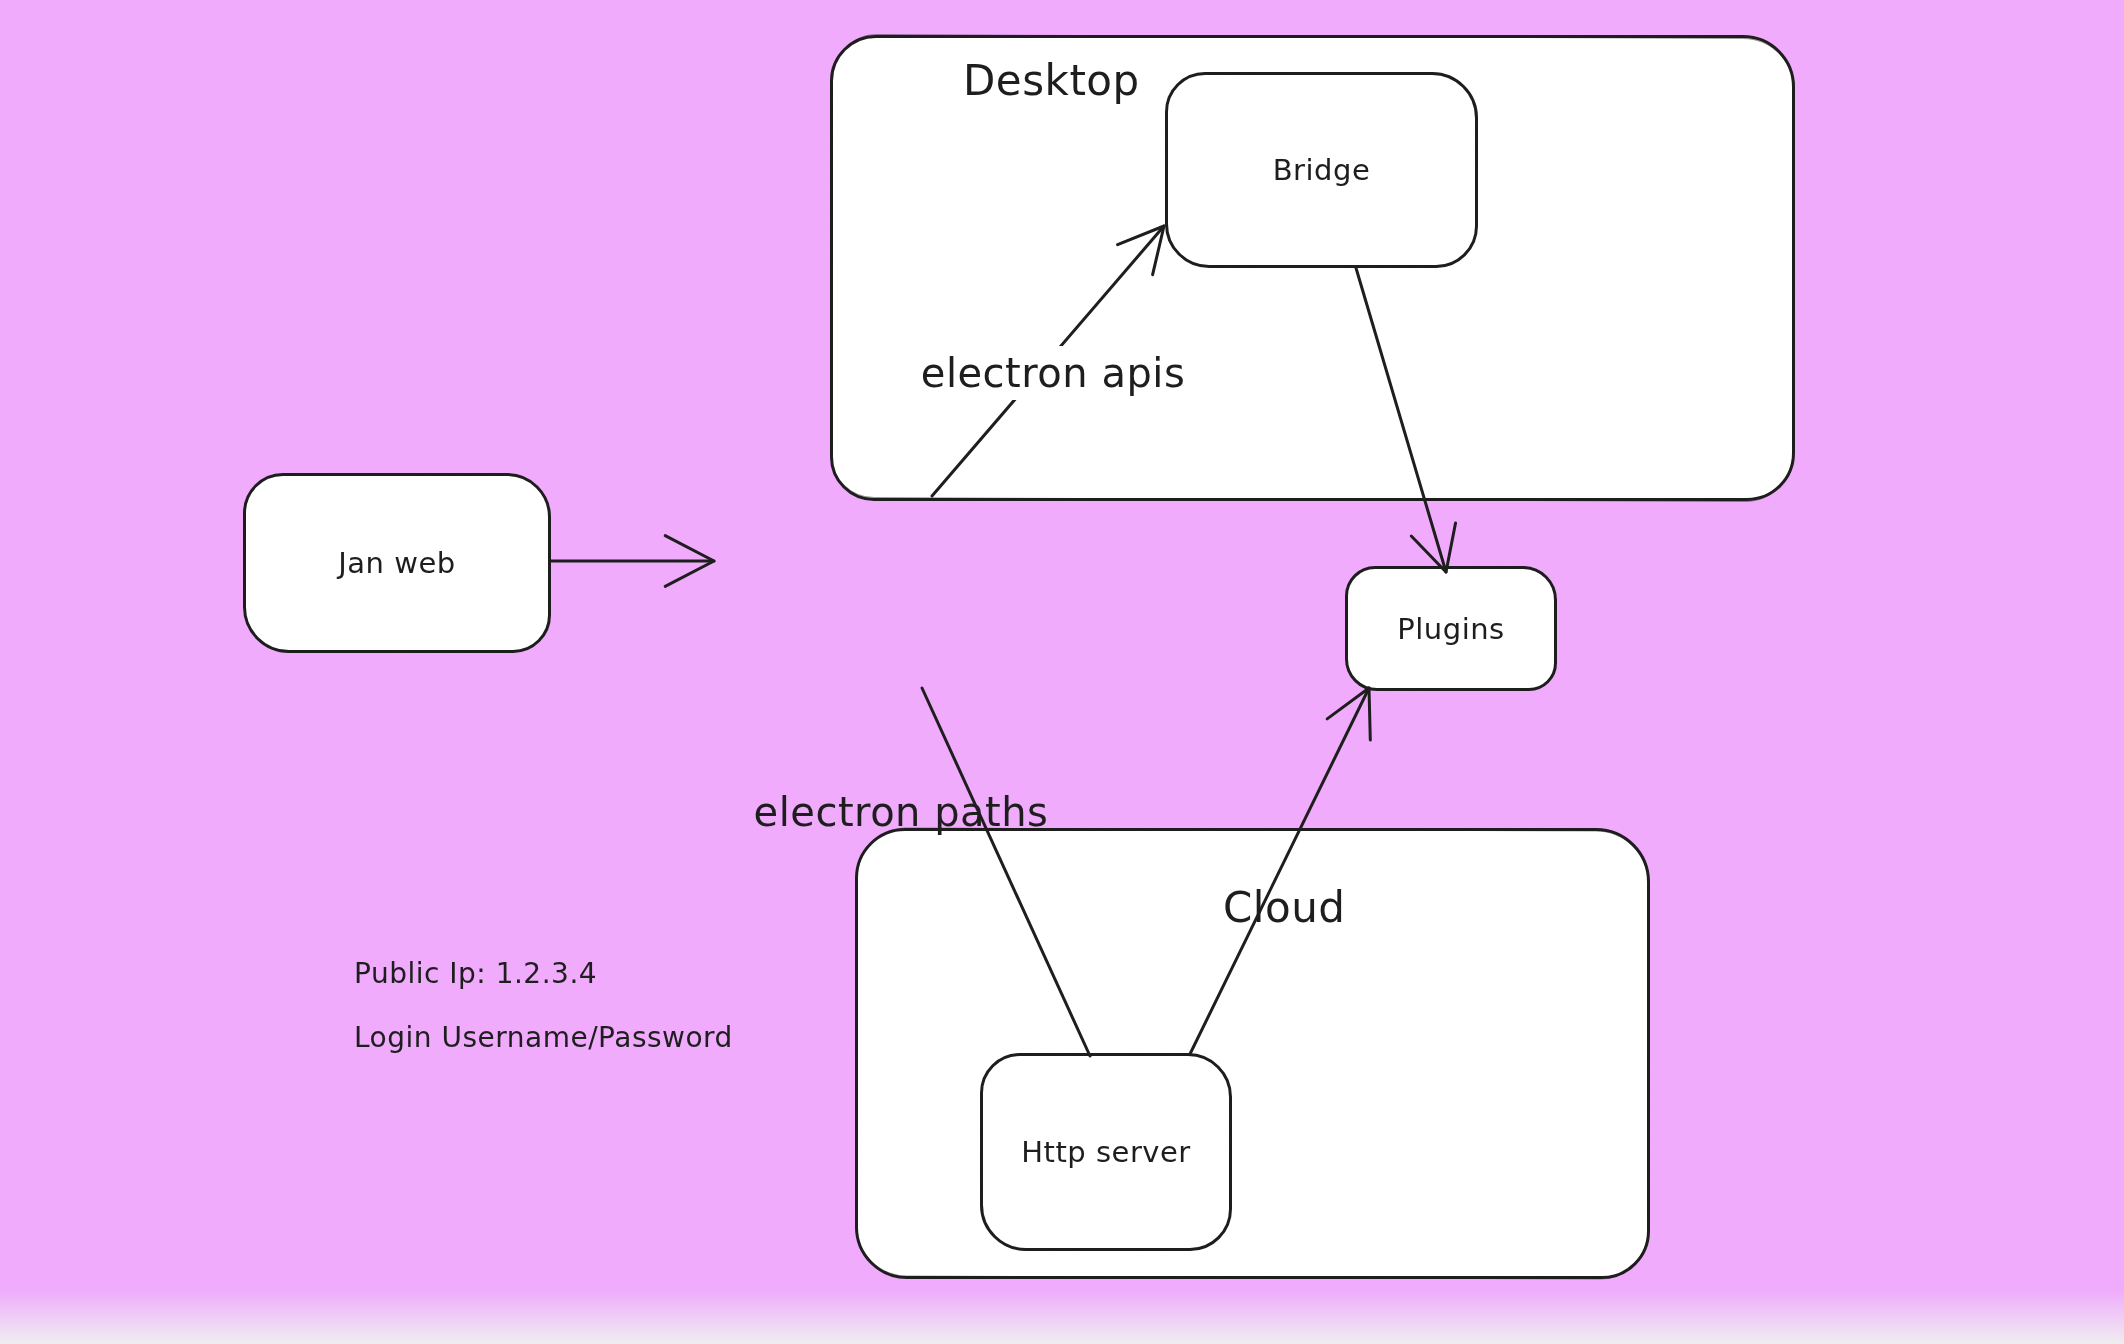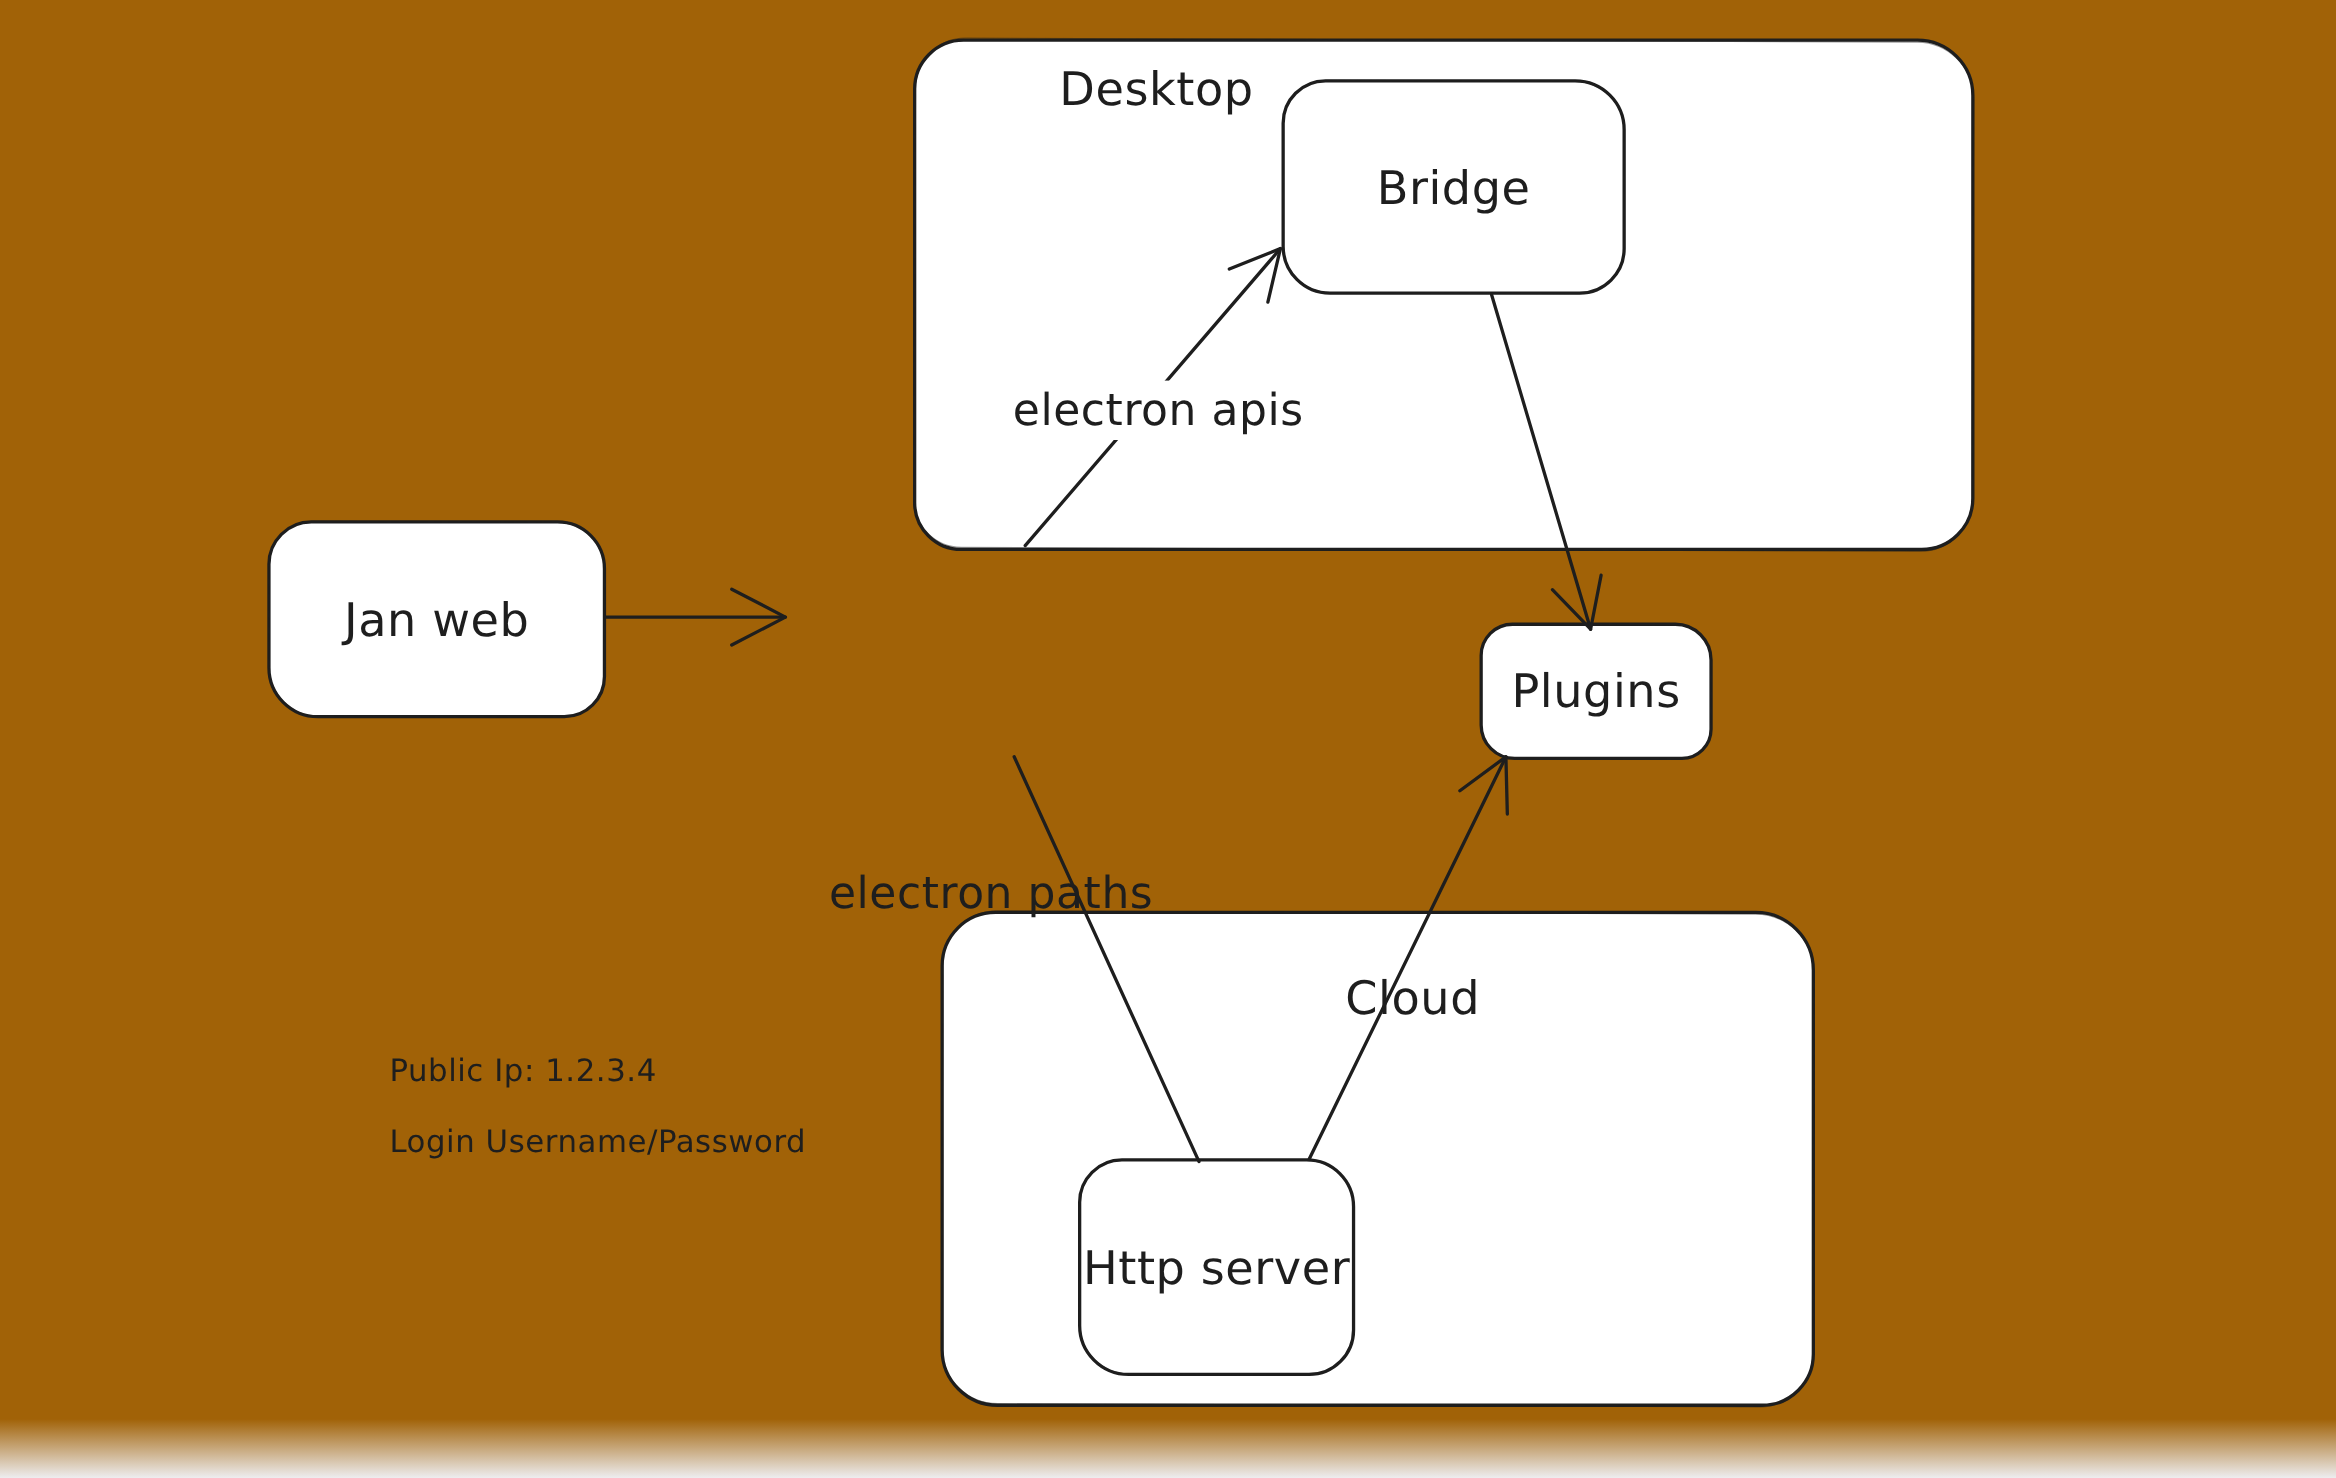--- a/index.html
+++ b/index.html
@@ -1,20 +1,20 @@
 <!DOCTYPE html>
 <html><head>
 <meta charset="utf-8">
 <style>
   html, body { margin: 0; padding: 0; background: #ffffff; }
   #canvas {
     position: relative;
     width: 2124px;
     height: 1344px;
-    background: #a16207;
+    background: #f0abfc;
     overflow: hidden;
     font-family: "DejaVu Sans", "Liberation Sans", sans-serif;
     color: #1e1e1e;
   }
   .node {
     position: absolute;
     background: #ffffff;
     border: 3px solid #1e1e1e;
     box-sizing: border-box;
     z-index: 3;
@@ -29,21 +29,21 @@
     transform: rotate(0.25deg);
     pointer-events: none;
   }
   .node.container { z-index: 1; }
   .node.center {
     display: flex;
     align-items: center;
     justify-content: center;
   }
   .node-label {
-    font-size: 42px;
+    font-size: 29px;
     letter-spacing: 0.5px;
     white-space: nowrap;
   }
   .container-label {
     position: absolute;
     font-size: 42px;
     letter-spacing: 0.5px;
     white-space: nowrap;
   }
   .annotation {

